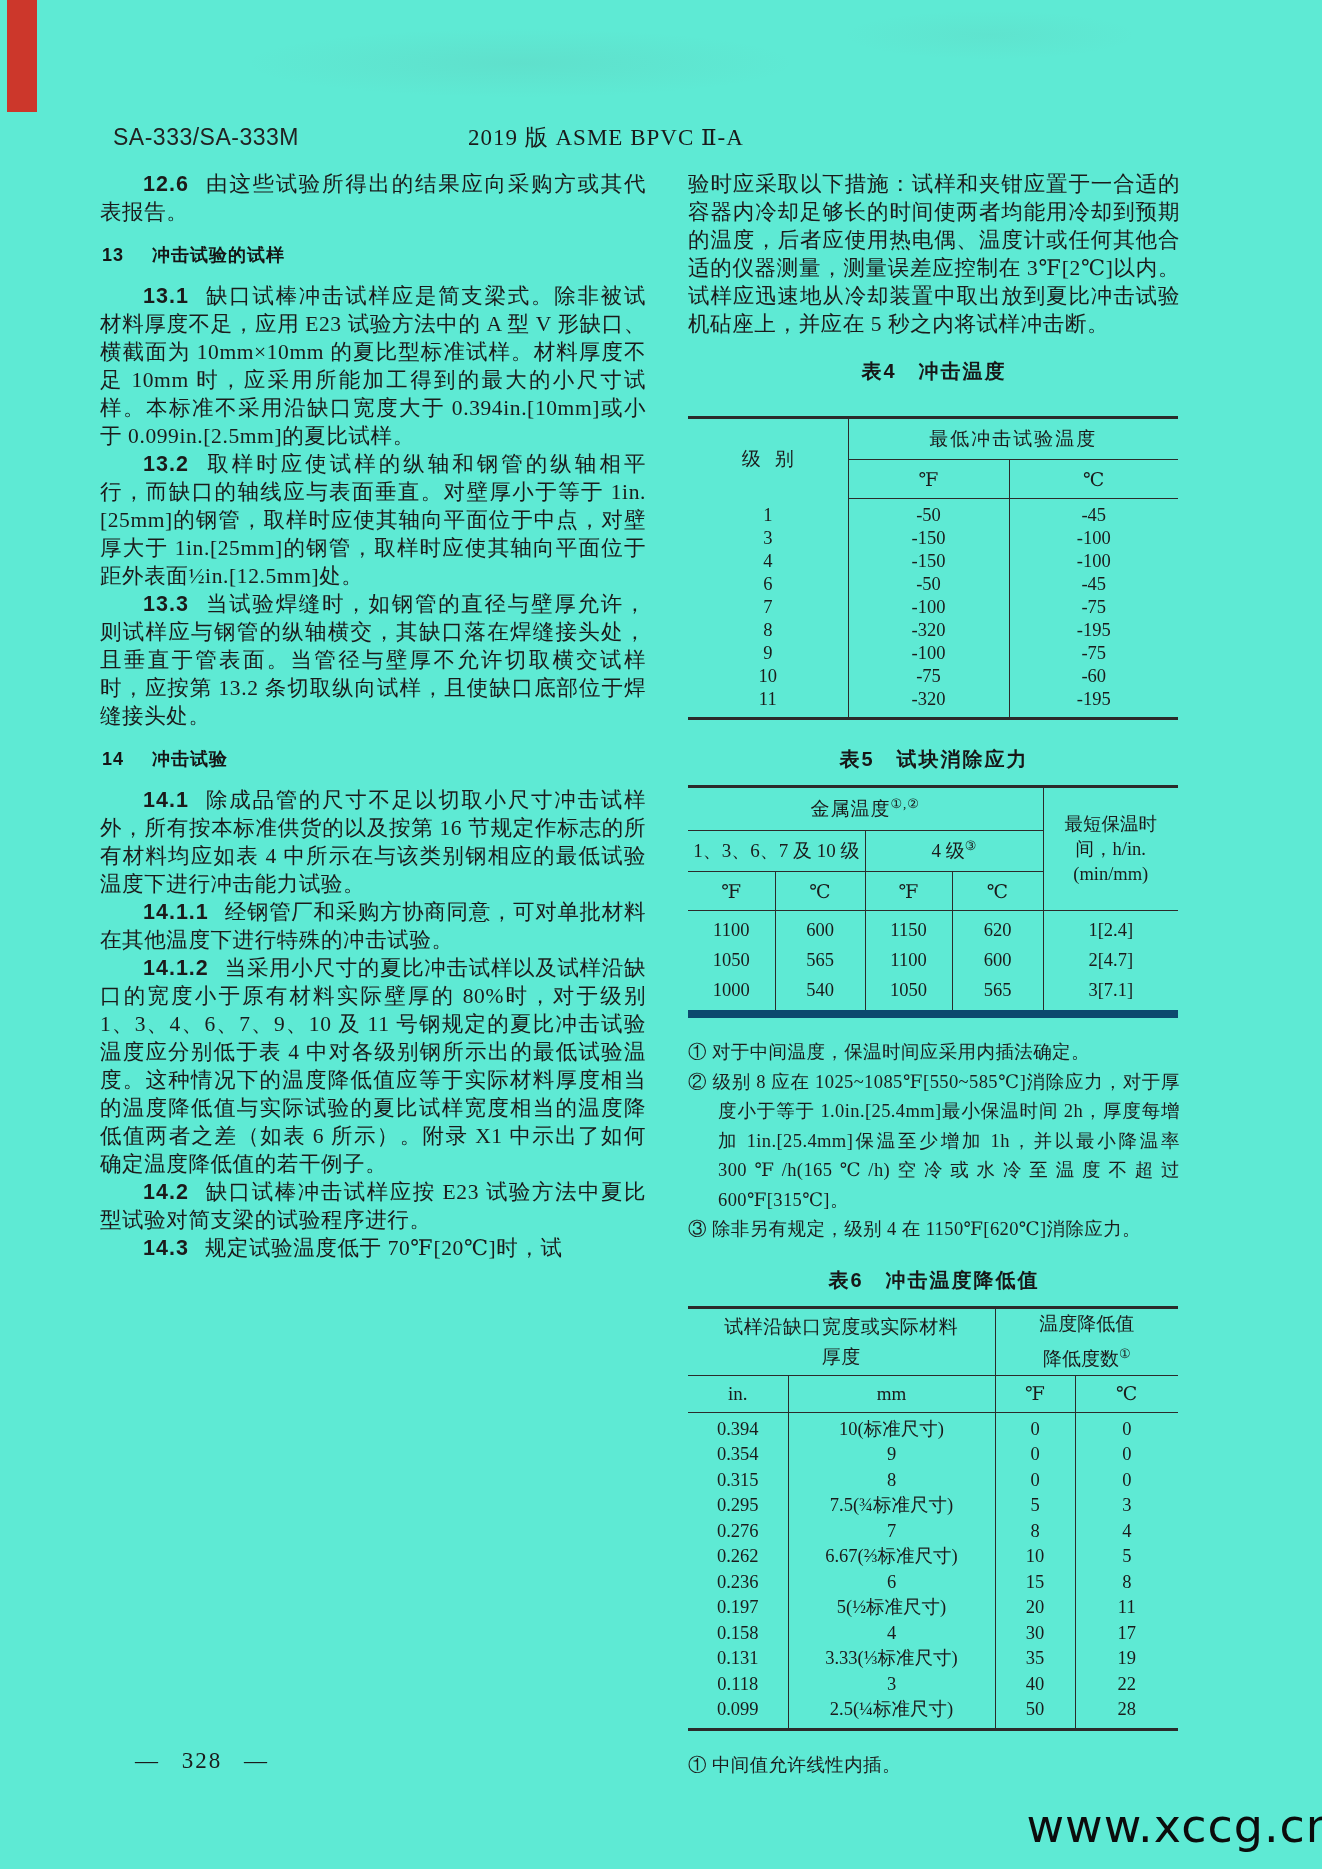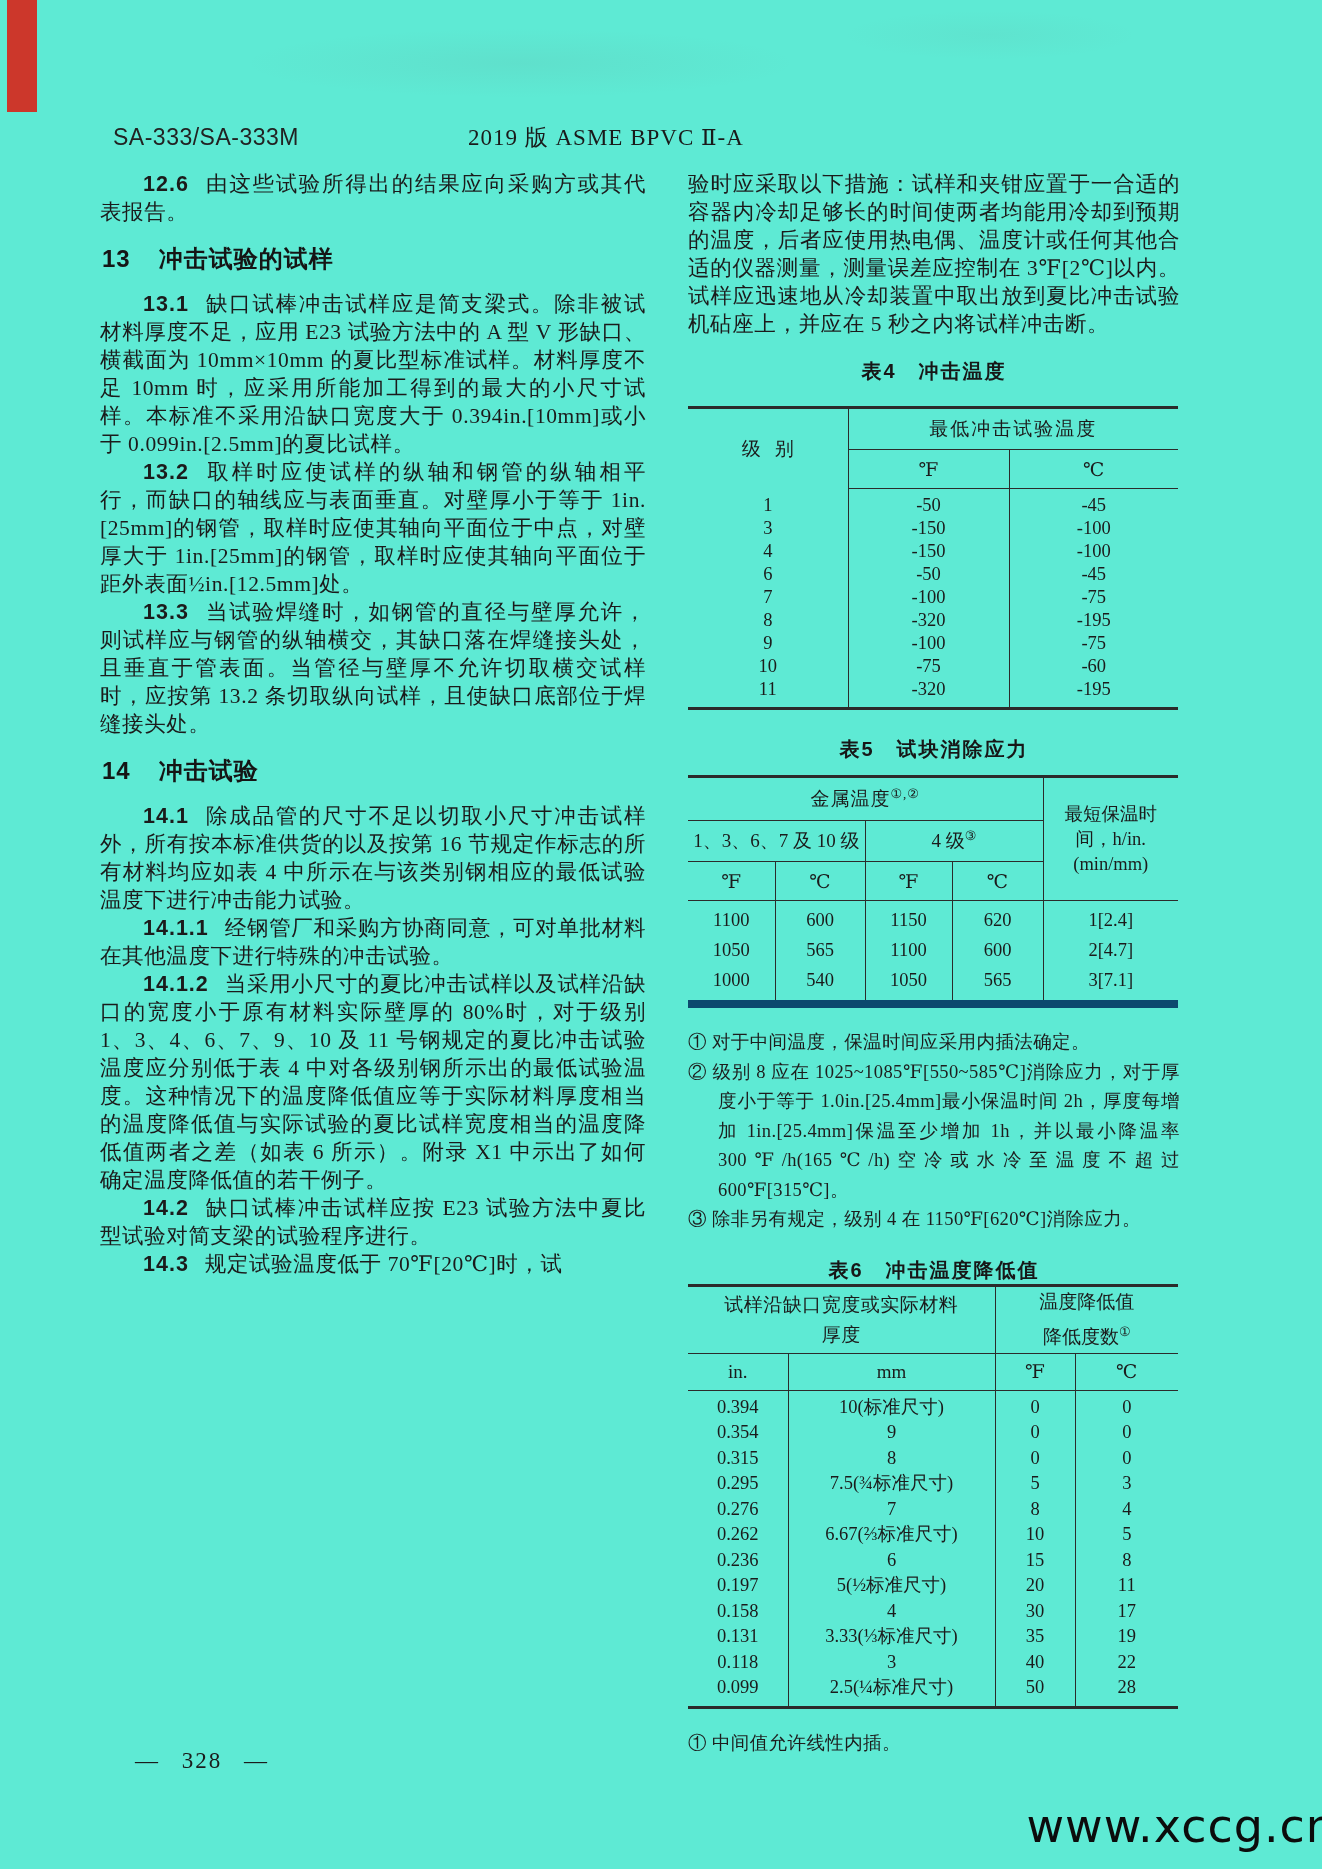--- a/index.html
+++ b/index.html
@@ -26,28 +26,28 @@
 
   p.body {
     margin:0; font-size:21.5px; line-height:28px; text-align:justify;
     text-indent:2em; letter-spacing:.6px; color:#1b1b1b;
   }
   p.body .pnum { font-family:"Liberation Sans","DejaVu Sans",sans-serif; font-weight:bold;
     margin-right:16px; letter-spacing:1px; }
   p.body.no-indent { text-indent:0; }
 
   h2.sect { margin:17px 0 15px 2px; font-family:"Liberation Sans","DejaVu Sans",sans-serif;
-    font-weight:bold; font-size:24px; color:#151515; letter-spacing:1px; }
+    font-weight:bold; font-size:18px; color:#151515; letter-spacing:1px; }
   h2.sect .hnum { margin-right:28px; }
 
   .tbl-title { margin:0; text-align:center; font-family:"Liberation Sans","DejaVu Sans",sans-serif;
     font-weight:bold; font-size:20px; color:#171717; letter-spacing:2px; }
-  .tt4 { margin-top:20px; margin-bottom:21px; }
+  .tt4 { margin-top:20px; margin-bottom:31px; }
   .tt5 { margin-top:26px; margin-bottom:12px; }
-  .tt6 { margin-top:22px; margin-bottom:0; }
+  .tt6 { margin-top:22px; margin-bottom:12px; }
 
   table.tbl { border-collapse:collapse; width:490px; table-layout:fixed; color:#1b1b1b; }
   table.tbl th, table.tbl td { font-weight:normal; text-align:center; padding:0; }
   table.tbl th { font-size:19px; }
   table.tbl td { font-size:18.5px; }
   table.tbl sup { font-size:13px; vertical-align:super; }
 
   
   .t4 { border-top:3px solid #2b2b2b; border-bottom:3px solid #2b2b2b; }
   .t4 .grade-h { border-right:1.4px solid #2b2b2b; letter-spacing:14px; text-indent:14px; }

